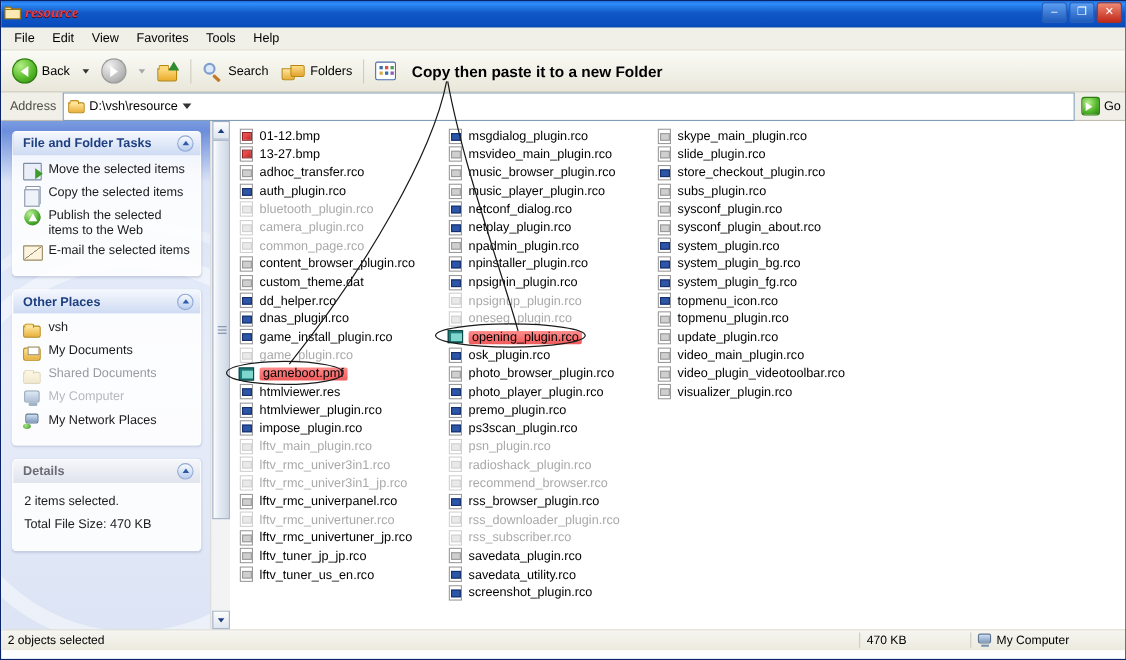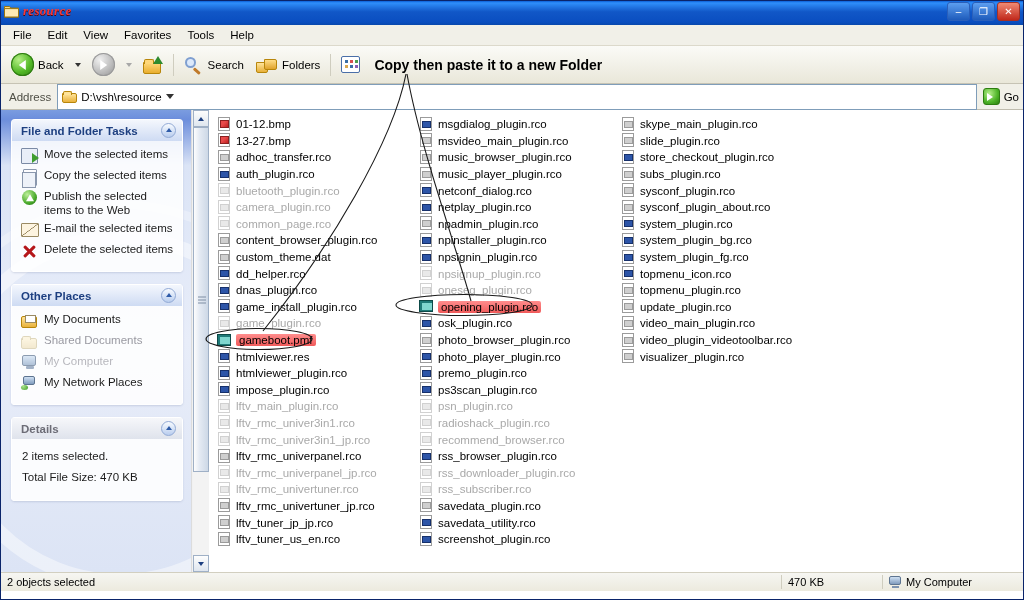--- a/index.html
+++ b/index.html
@@ -193,21 +193,21 @@
   .sb-btn b{display:block;width:0;height:0;border-left:3.5px solid transparent;border-right:3.5px solid transparent;}
   .sb-up b{border-bottom:4.5px solid #1d3f80;}
   .sb-dn b{border-top:4.5px solid #1d3f80;}
   .sb-track{flex:1;width:16px;background:#f3f3f3;position:relative;}
   .sb-thumb{position:absolute;left:0;top:0;width:16px;height:345px;
     background:linear-gradient(to right,#fdfdfd,#e4eaf3 40%,#cdd8e6);
     border:1px solid #9fb0c6;box-sizing:border-box;}
   .sb-grip{position:absolute;left:4px;top:50%;transform:translateY(-50%);width:8px;height:7px;}
   .sb-grip i{display:block;height:1px;background:#7e8da3;margin-bottom:2px;}
 
-  .cols{flex:1;display:flex;padding:6px 0 0 6px;position:relative;overflow:hidden;gap:12px;}
+  .cols{flex:1;display:flex;padding:6px 0 0 6px;position:relative;overflow:hidden;}
   .col{width:190px;flex:none;}
   .col.c3{width:235px;}
   .frow{display:flex;align-items:center;height:16.6px;padding-left:2px;}
   .fname{font-size:11.5px;color:#000;white-space:nowrap;}
   .frow.hidden .fname{color:#a9a9a9;}
   .frow.sel .fname{color:#000;}
   .fsel{background:linear-gradient(to bottom,#ff8d8d,#f05a5a);border-radius:2px;padding:0 3px;}
 
   .ficon{width:15px;height:15px;flex:none;margin-right:4px;position:relative;}
   .ic-doc{position:absolute;left:1px;top:0;width:12px;height:14px;background:#fff;
@@ -365,37 +365,37 @@
                   <i class="i-pub"></i>
                 </span>
               <span class="tt">Publish the selected items to the Web</span>
             </div>
             <div class="trow">
               <span class="ti">
                   <i class="i-mail"></i>
                 </span>
               <span class="tt">E-mail the selected items</span>
             </div>
-            <div class="trow">
-              <span class="ti">
-                  <i class="i-del"></i>
-                </span>
-              <span class="tt">Delete the selected items</span>
-            </div>
           </div>
         </div>
 
         <div class="panel">
           <div class="panel-hd">
             <span class="t">Other Places</span>
             <span class="chev">
                 <b></b>
               </span>
           </div>
           <div class="panel-bd">
+            <div class="trow">
+              <span class="ti">
+                  <i class="i-folder"></i>
+                </span>
+              <span class="tt">vsh</span>
+            </div>
             <div class="trow">
               <span class="ti">
                   <i class="i-docs"></i>
                 </span>
               <span class="tt">My Documents</span>
             </div>
             <div class="trow dim dimico">
               <span class="ti">
                   <i class="i-folder"></i>
                 </span>
@@ -569,26 +569,20 @@
               <span class="ficon">
                 <i class="ic-doc"></i>
               </span>
               <span class="fname">lftv_rmc_univer3in1_jp.rco</span>
             </div>
             <div class="frow">
               <span class="ficon">
                 <i class="ic-doc"></i>
               </span>
               <span class="fname">lftv_rmc_univerpanel.rco</span>
-            </div>
-            <div class="frow hidden">
-              <span class="ficon">
-                <i class="ic-doc"></i>
-              </span>
-              <span class="fname">lftv_rmc_univerpanel_jp.rco</span>
             </div>
             <div class="frow hidden">
               <span class="ficon">
                 <i class="ic-doc"></i>
               </span>
               <span class="fname">lftv_rmc_univertuner.rco</span>
             </div>
             <div class="frow">
               <span class="ficon">
                 <i class="ic-doc"></i>

